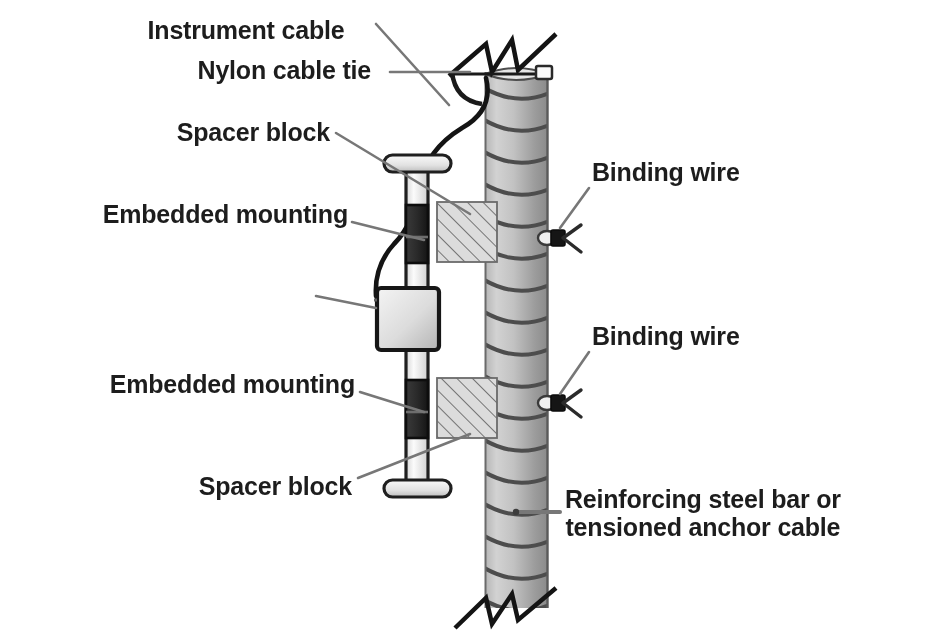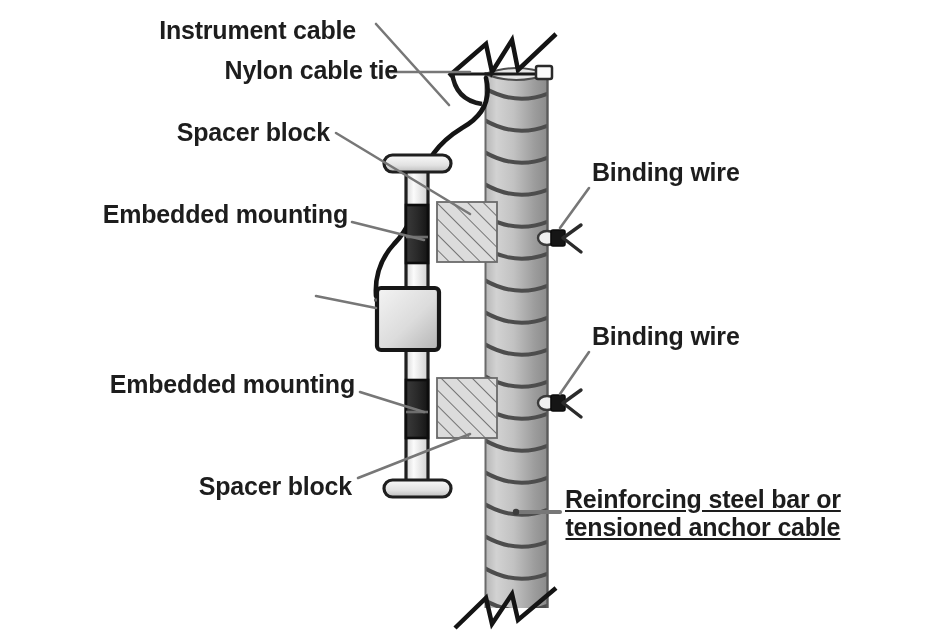--- a/index.html
+++ b/index.html
@@ -185,33 +185,33 @@
 
       <line x1="589" y1="188" x2="560" y2="228"></line>
 
       <line x1="589" y1="352" x2="560" y2="394"></line>
 
       <line x1="560" y1="512" x2="516" y2="512" stroke-width="4"></line>
       <circle cx="516" cy="512" r="3.2" fill="#3c3c3c" stroke="none"></circle>
     </g>
   </svg>
 
-  <div class="label right-align" style="left:86px; top:16px; width:270px;">Instrument cable</div>
-
-  <div class="label right-align" style="left:128px; top:56px; width:270px;">Nylon cable tie</div>
+  <div class="label right-align" style="left:111px; top:16px; width:270px;text-align:center;">Instrument cable</div>
+
+  <div class="label right-align" style="left:101px; top:56px; width:270px;">Nylon cable tie</div>
 
   <div class="label right-align" style="left:60px; top:118px; width:270px;">Spacer block</div>
 
   <div class="label right-align" style="left:58px; top:200px; width:290px;">Embedded mounting</div>
 
 
   <div class="label right-align" style="left:65px; top:370px; width:290px;">Embedded mounting</div>
 
   <div class="label right-align" style="left:82px; top:472px; width:270px;">Spacer block</div>
 
   <div class="label left-align" style="left:592px; top:158px;">Binding wire</div>
 
   <div class="label left-align" style="left:592px; top:322px;">Binding wire</div>
 
-  <div class="label left-align" style="left:565px; top:485px;text-decoration:underline;">Reinforcing steel bar or
+  <div class="label left-align" style="left:565px; top:485px;">Reinforcing steel bar or
 tensioned anchor cable</div>
 
 </div>
 
 </body></html>

